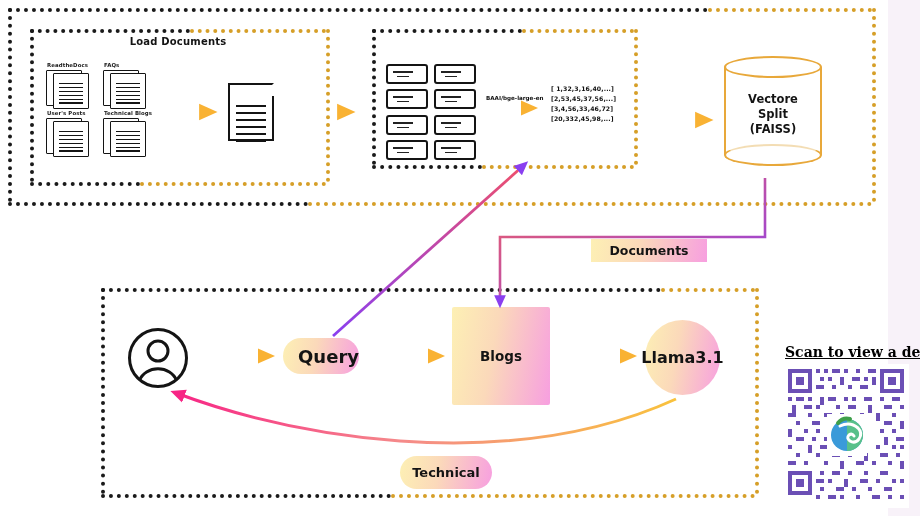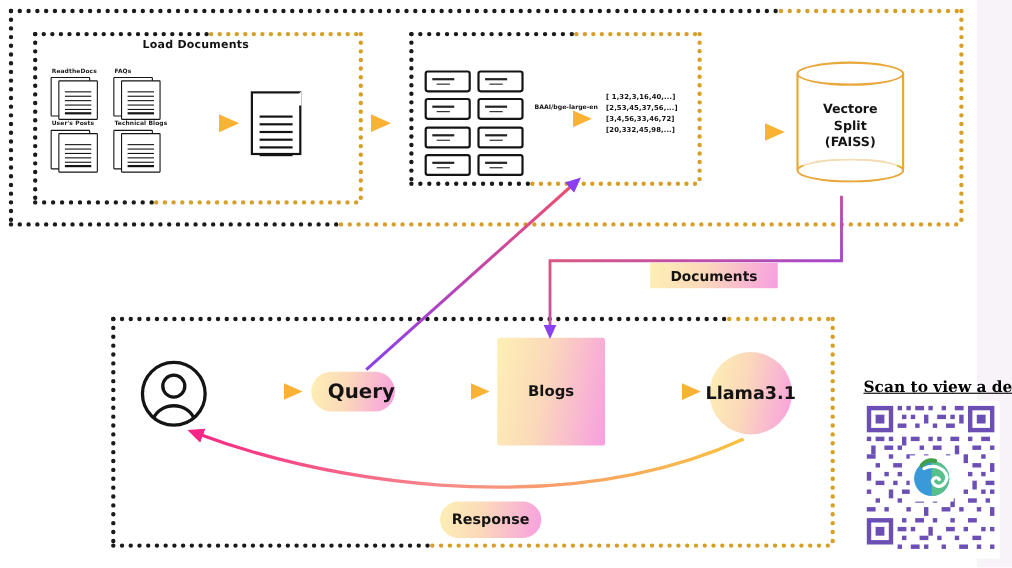--- a/index.html
+++ b/index.html
@@ -291,21 +291,21 @@
 
   <div class="node sq grad" style="left:452px;top:307px;width:98px;height:98px;font-size:13.5px;">
     <span>Blogs</span>
   </div>
 
   <div class="node circ grad" style="left:645px;top:320px;width:75px;height:75px;font-size:16px;">
     <span>Llama3.1</span>
   </div>
 
   <div class="node pill grad" style="left:400px;top:456px;width:92px;height:33px;font-size:13px;">
-    <span>Response</span>
+    <span>Technical</span>
   </div>
 
   <div class="qr-caption" style="left:785px;top:344px;font-size:14px;">Scan to view a demo</div>
 
   <div class="qrwrap" style="left:783px;top:364px;width:126px;height:144px;">
     <svg width="126" height="144" viewBox="0 0 126 144">
       <rect x="0" y="0" width="126" height="144" fill="#ffffff"></rect>
       <g fill="#6b4fb5">
 
         <rect x="5" y="5" width="24" height="24"></rect>

